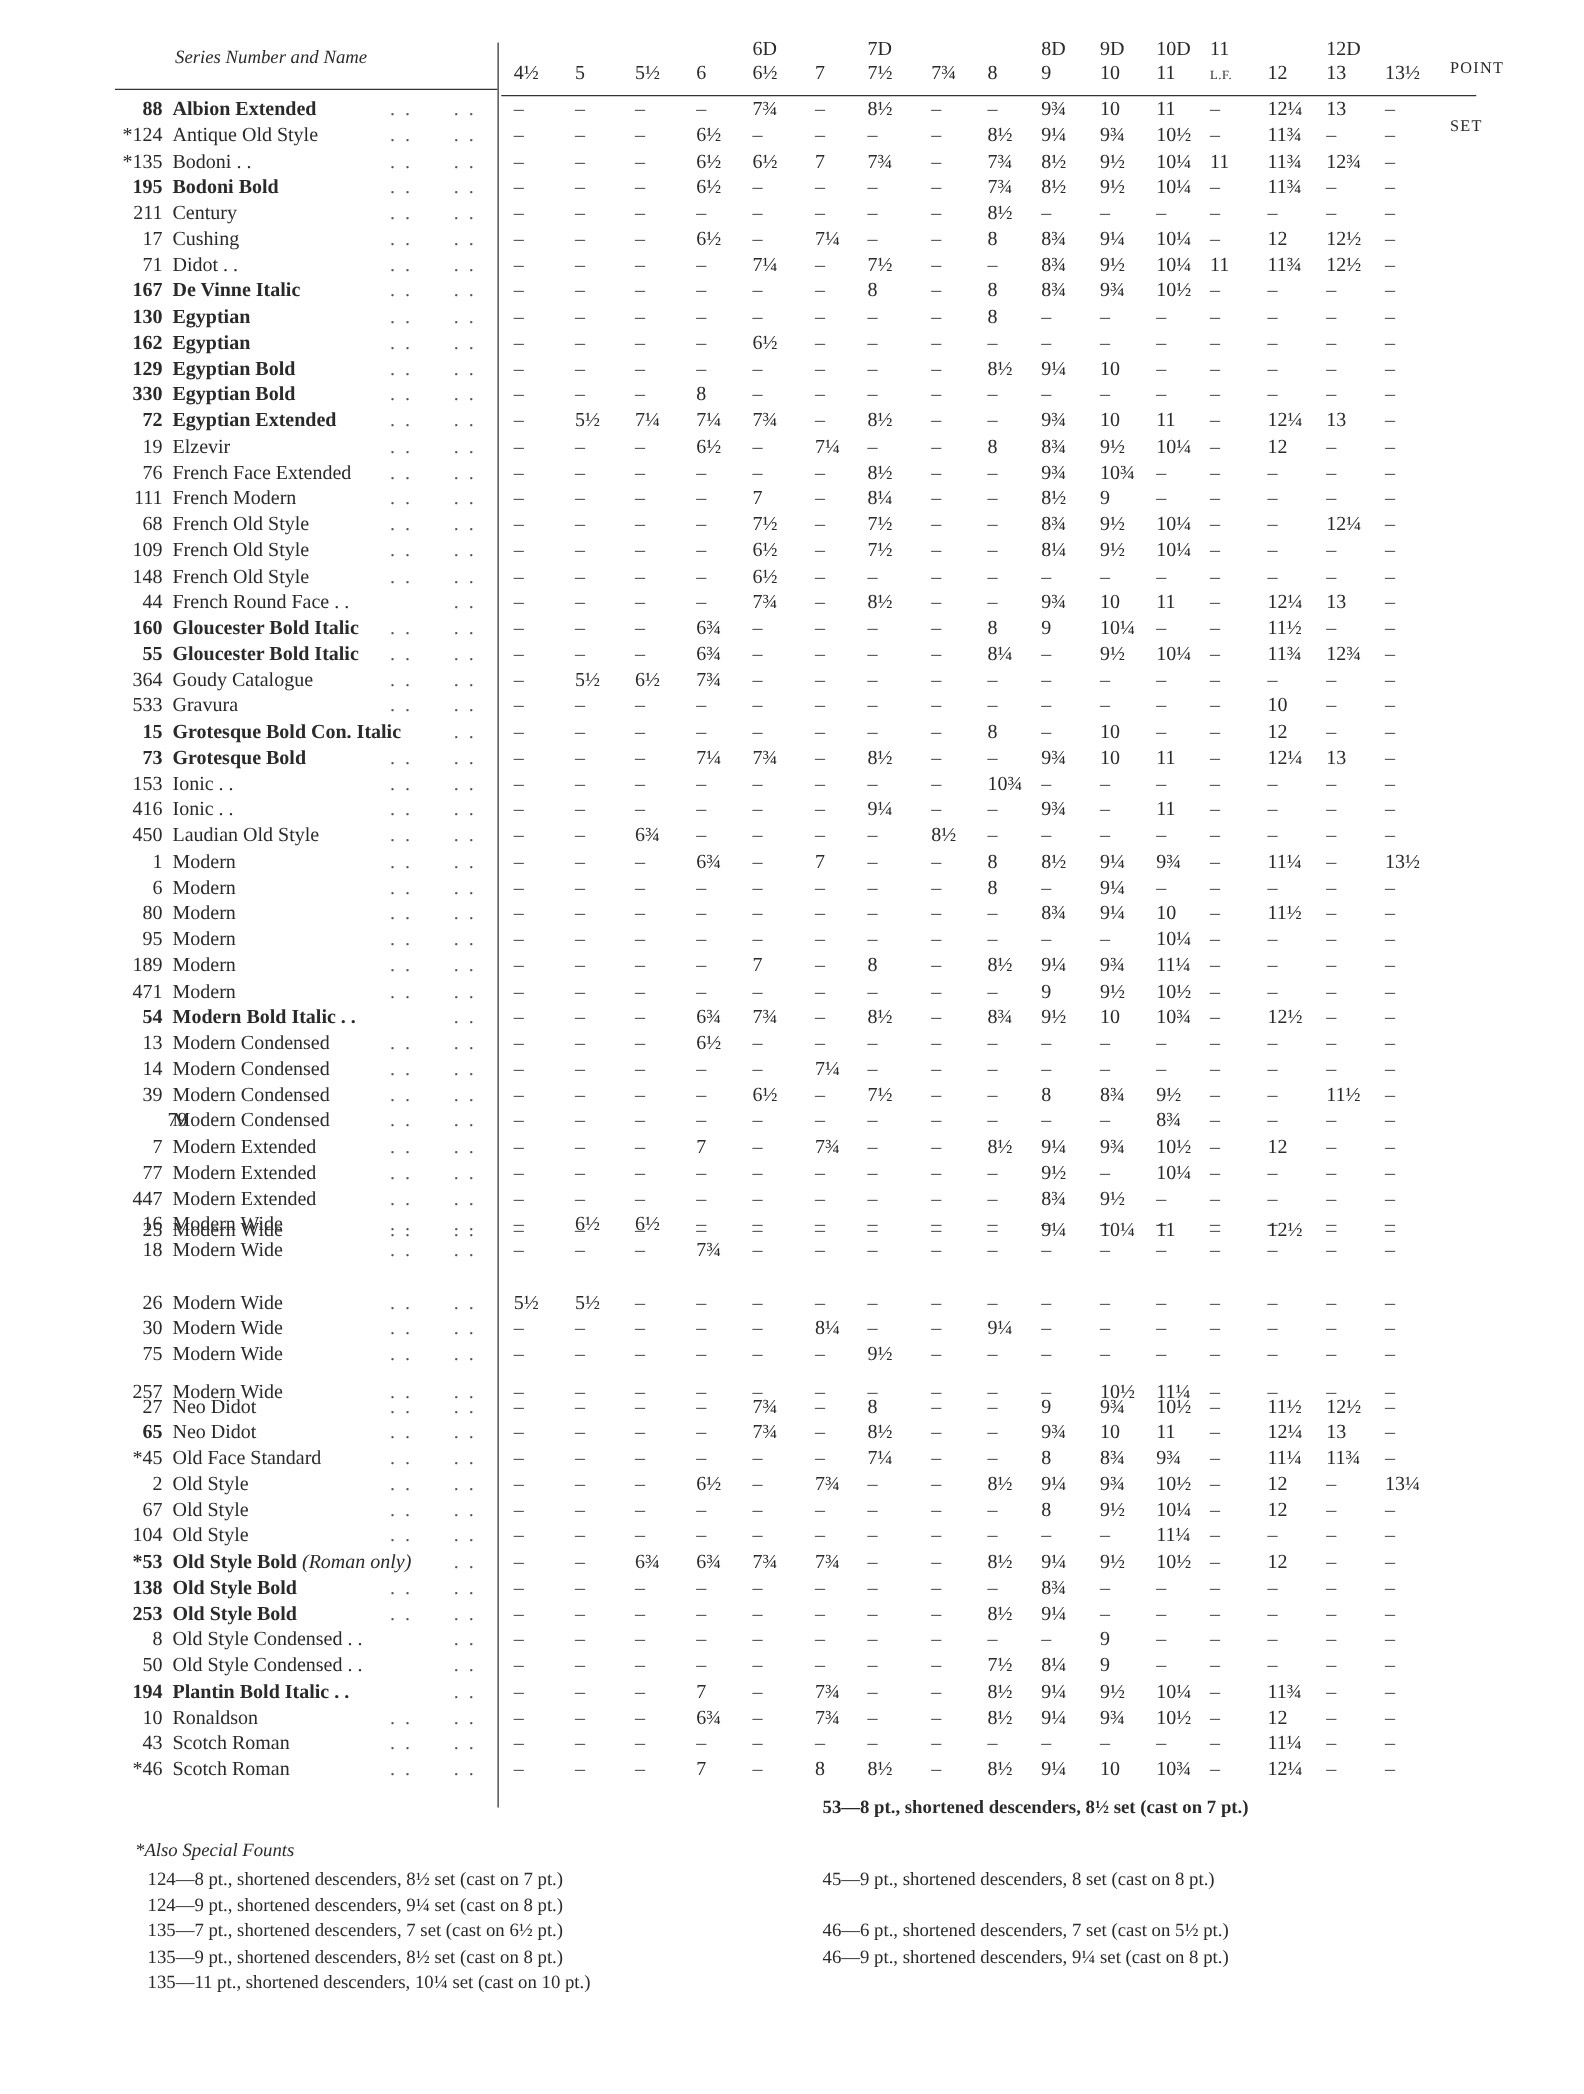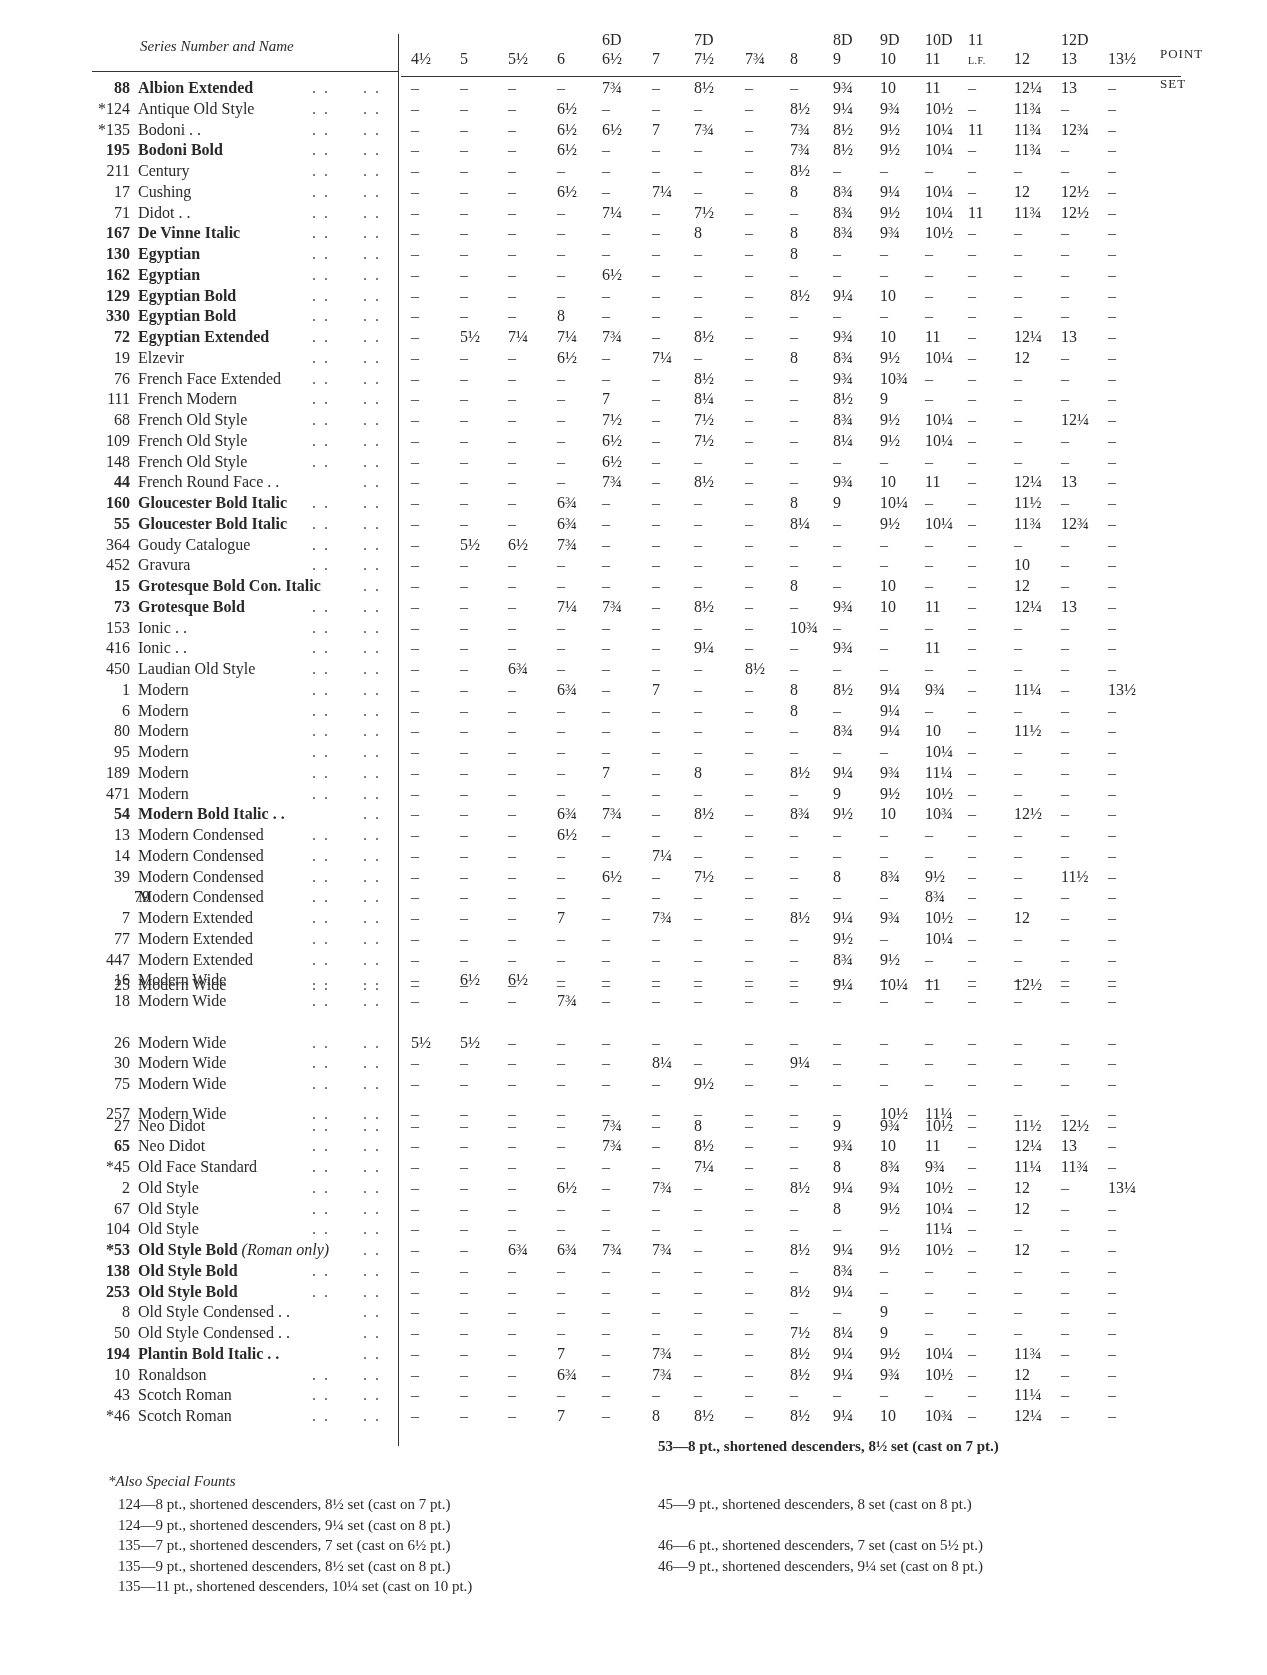--- a/index.html
+++ b/index.html
@@ -53,21 +53,21 @@
       <div class="colhead" style="left: 790px;"><span class="top"></span><span>8</span></div>
       <div class="colhead" style="left: 833px;"><span class="top">8D</span><span>9</span></div>
       <div class="colhead" style="left: 880px;"><span class="top">9D</span><span>10</span></div>
       <div class="colhead" style="left: 925px;"><span class="top">10D</span><span>11</span></div>
       <div class="colhead" style="left: 968px;"><span class="top">11</span><span class="lf">L.F.</span></div>
       <div class="colhead" style="left: 1014px;"><span class="top"></span><span>12</span></div>
       <div class="colhead" style="left: 1061px;"><span class="top">12D</span><span>13</span></div>
       <div class="colhead" style="left: 1108px;"><span class="top"></span><span>13½</span></div>
     </div>
   <div class="side-label" style="top:46px">POINT</div>
-  <div class="side-label" style="top:76px">SET</div>
+  <div class="side-label" style="top:93px">SET</div>
 
   <div id="rows">
       <div class="row" style="top: 78px;">
         <span class="num" style="font-weight: bold;">88</span>
         <span class="name bold"><span>Albion Extended</span></span>
         <span class="d1">. .</span>
         <span class="d2">. .</span>
         <span class="cell dash" style="left: 411px;">–</span>
         <span class="cell dash" style="left: 460px;">–</span>
         <span class="cell dash" style="left: 508px;">–</span>
@@ -475,21 +475,21 @@
         <span class="cell dash" style="left: 790px;">–</span>
         <span class="cell dash" style="left: 833px;">–</span>
         <span class="cell dash" style="left: 880px;">–</span>
         <span class="cell dash" style="left: 925px;">–</span>
         <span class="cell dash" style="left: 968px;">–</span>
         <span class="cell dash" style="left: 1014px;">–</span>
         <span class="cell dash" style="left: 1061px;">–</span>
         <span class="cell dash" style="left: 1108px;">–</span>
       </div>
       <div class="row" style="top: 472.25px;">
-        <span class="num" style="font-weight: bold; margin-left: 24px;">44</span>
+        <span class="num" style="font-weight: normal; margin-left: 24px;">44</span>
         <span class="name"><span>French Round Face . .</span></span>
         <span class="d2">. .</span>
         <span class="cell dash" style="left: 411px;">–</span>
         <span class="cell dash" style="left: 460px;">–</span>
         <span class="cell dash" style="left: 508px;">–</span>
         <span class="cell dash" style="left: 557px;">–</span>
         <span class="cell" style="left: 602px;">7¾</span>
         <span class="cell dash" style="left: 652px;">–</span>
         <span class="cell" style="left: 694px;">8½</span>
         <span class="cell dash" style="left: 745px;">–</span>
@@ -562,21 +562,21 @@
         <span class="cell dash" style="left: 790px;">–</span>
         <span class="cell dash" style="left: 833px;">–</span>
         <span class="cell dash" style="left: 880px;">–</span>
         <span class="cell dash" style="left: 925px;">–</span>
         <span class="cell dash" style="left: 968px;">–</span>
         <span class="cell dash" style="left: 1014px;">–</span>
         <span class="cell dash" style="left: 1061px;">–</span>
         <span class="cell dash" style="left: 1108px;">–</span>
       </div>
       <div class="row" style="top: 555.25px;">
-        <span class="num" style="font-weight: normal;">452</span>
+        <span class="num" style="font-weight: normal;">533</span>
         <span class="name"><span>Gravura</span></span>
         <span class="d1">. .</span>
         <span class="d2">. .</span>
         <span class="cell dash" style="left: 411px;">–</span>
         <span class="cell dash" style="left: 460px;">–</span>
         <span class="cell dash" style="left: 508px;">–</span>
         <span class="cell dash" style="left: 557px;">–</span>
         <span class="cell dash" style="left: 602px;">–</span>
         <span class="cell dash" style="left: 652px;">–</span>
         <span class="cell dash" style="left: 694px;">–</span>

